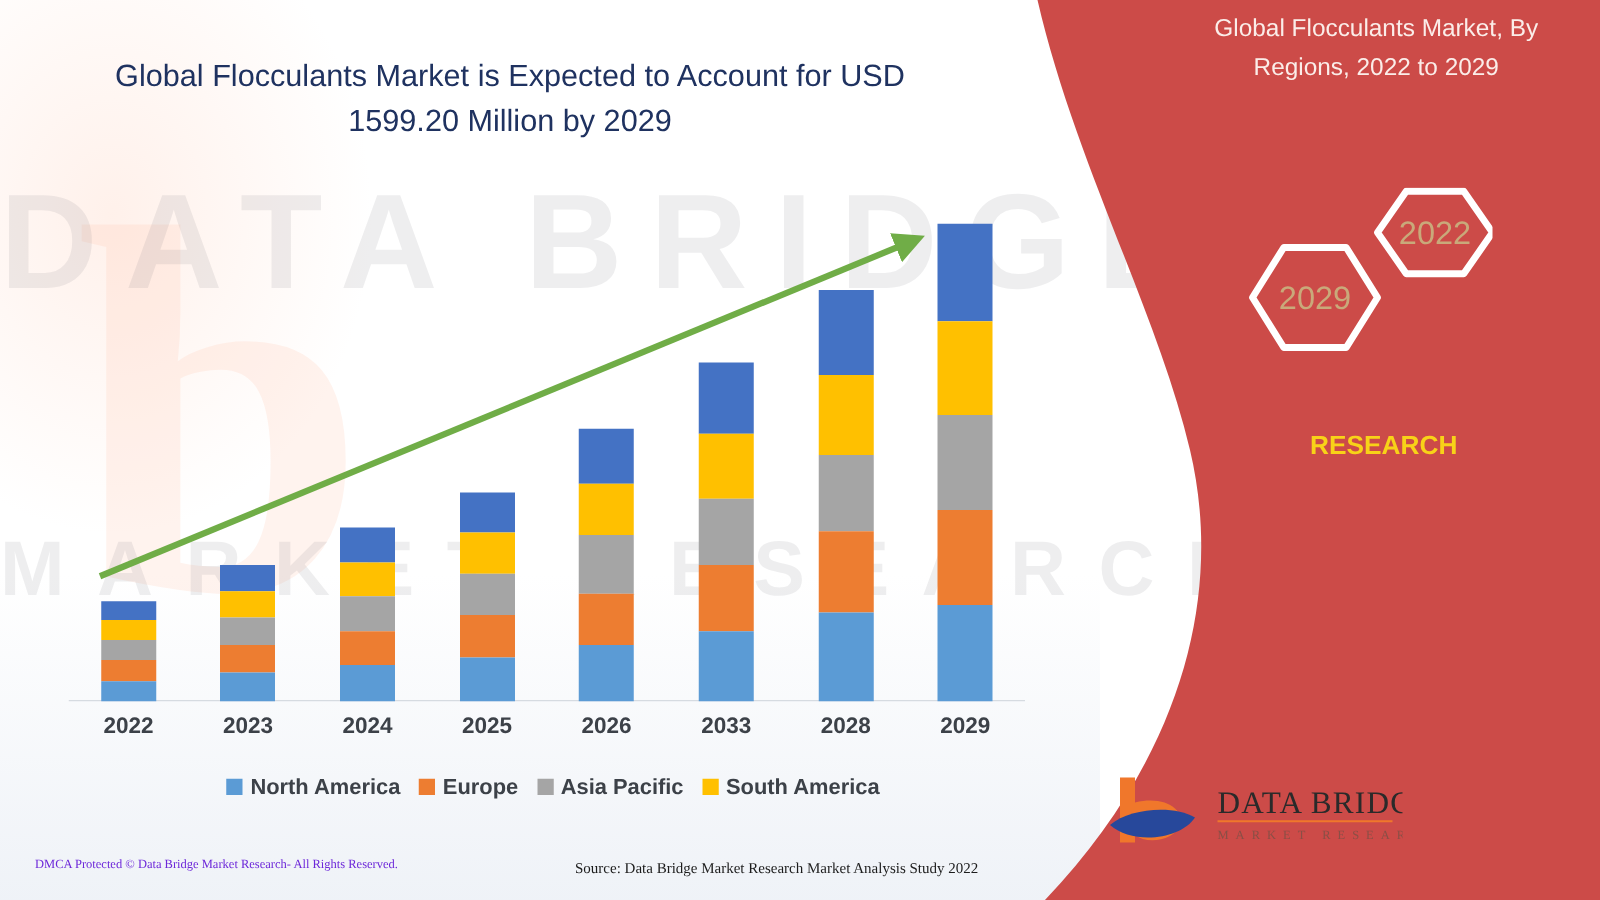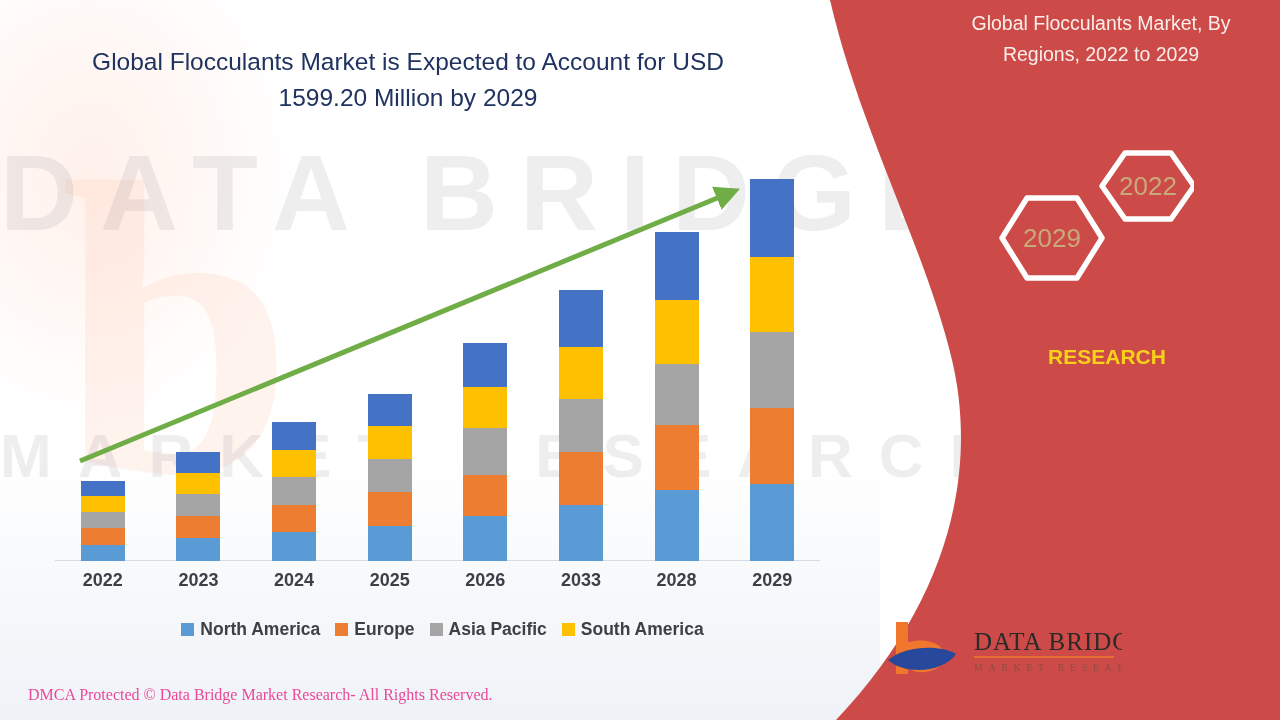--- a/index.html
+++ b/index.html
@@ -95,21 +95,21 @@
   }
   .legend-item { display:flex; align-items:center; gap:6px; }
   .legend-swatch { width:13px; height:13px; flex:none; }
   .legend-label { color:#3C4148; font-size:17.5px; font-weight:700; white-space:nowrap; }
 
   .arrow { position:absolute; left:0; top:0; width:860px; height:660px; pointer-events:none; }
 
   
   .footer-left {
     position:absolute; left:28px; top:686px;
-    color:#ec4899; font-size:16px;
+    color:#6d28d9; font-size:10px;
     font-family:"Liberation Serif", serif;
   }
   .footer-right {
     position:absolute; left:460px; top:687px;
     color:#1C1C1C; font-size:12px;
     font-family:"Liberation Serif", serif;
   }
 </style>
 </head>
 <body>
@@ -258,14 +258,15 @@
       <path d="M14 6 L26 6 L26 58 L14 58 Z" fill="#F0772B"></path>
       <path d="M26 26 C 50 20, 66 32, 62 44 C 58 56, 36 60, 26 52 Z" fill="#F0772B"></path>
       <path d="M6 44 C 22 30, 58 28, 74 38 C 62 56, 24 60, 6 44 Z" fill="#27489B"></path>
       <text x="92" y="34" fill="#2A2A2A" font-family="Liberation Serif, serif" font-size="25" letter-spacing="1">DATA BRIDGE</text>
       <line x1="92" y1="41" x2="232" y2="41" stroke="#F0772B" stroke-width="1.6"></line>
       <text x="92" y="55" fill="#8A4F46" font-family="Liberation Serif, serif" font-size="10" letter-spacing="5.6">MARKET RESEARCH</text>
     </svg>
   </div>
 
   <div class="footer-left">DMCA Protected © Data Bridge Market Research- All Rights Reserved.</div>
+  <div class="footer-right">Source: Data Bridge Market Research Market Analysis Study 2022</div>
 
 </div>
 
 </body></html>

